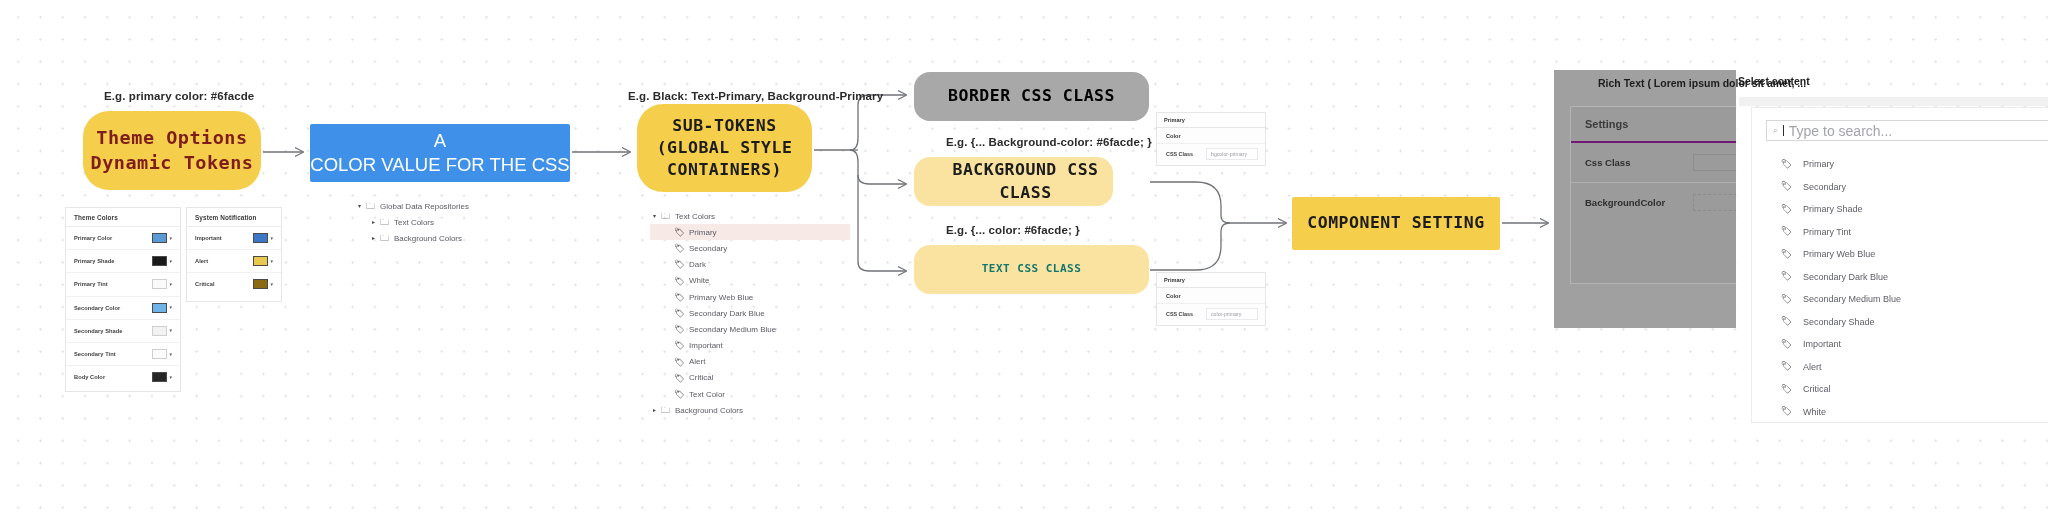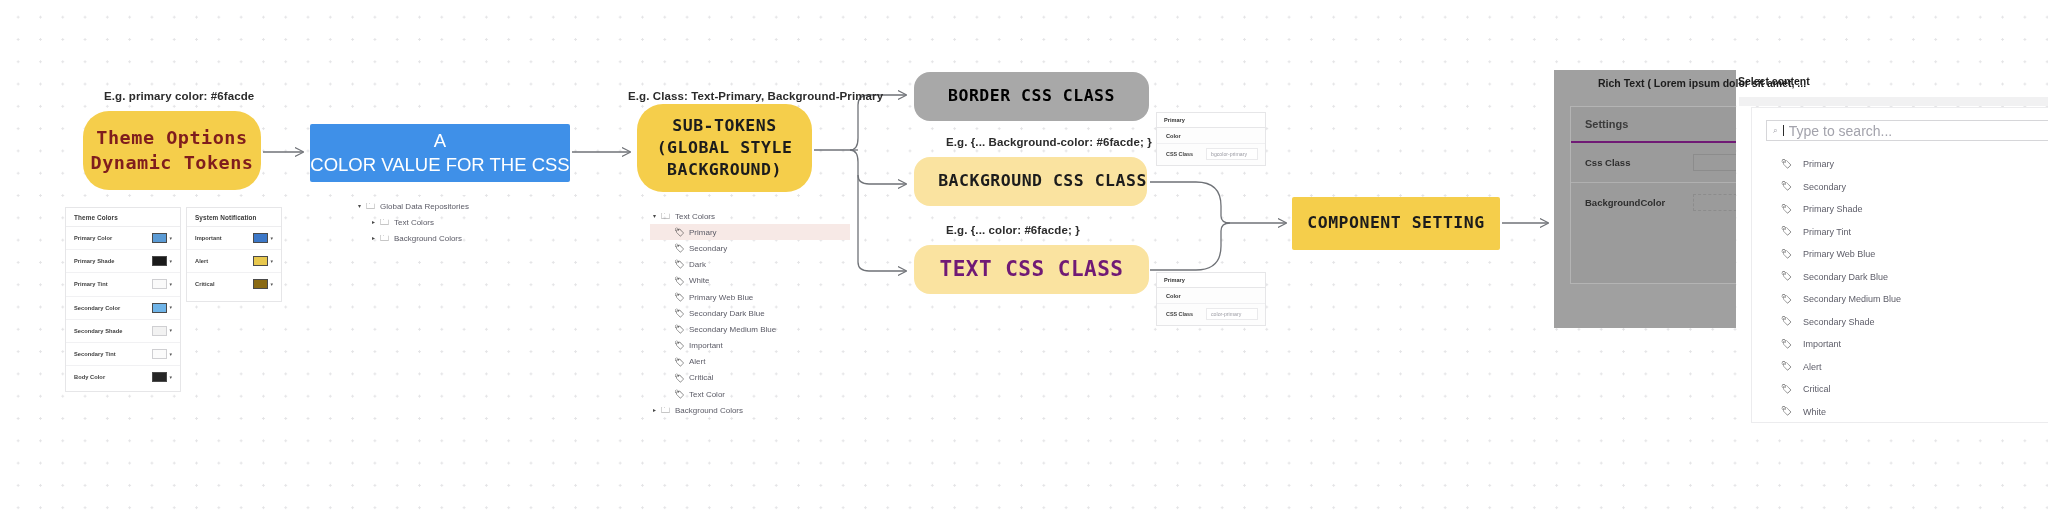--- a/index.html
+++ b/index.html
@@ -68,33 +68,33 @@
   #node-sub-tokens .node-text { font-size: 16.5px; color: #1c1c1c; }
 
   #node-border-class {
     left: 914px; top: 72px; width: 235px; height: 49px;
     background: #a8a8a8;
     border-radius: 16px;
   }
   #node-border-class .node-text { font-size: 16.5px; color: #000000; }
 
   #node-background-class {
-    left: 914px; top: 157px; width: 233px; height: 49px;
+    left: 914px; top: 157px; width: 199px; height: 49px;
     background: #fae3a0;
     border-radius: 16px;
     padding-left: 24px;
   }
   #node-background-class .node-text { font-size: 16.5px; color: #1c1c1c; }
 
   #node-text-class {
     left: 914px; top: 245px; width: 235px; height: 49px;
     background: #fae3a0;
     border-radius: 16px;
   }
-  #node-text-class .node-text { font-size: 21px; color: #701a75; }
+  #node-text-class .node-text { font-size: 11px; color: #0f766e; }
 
   #node-component-setting {
     left: 1292px; top: 197px; width: 208px; height: 53px;
     background: #f5ce4b;
     border-radius: 2px;
   }
   #node-component-setting .node-text { font-size: 16.5px; color: #1c1c1c; }
 
   
   .caption {
@@ -301,38 +301,38 @@
     <path d="M 1150 182 L 1196 182 C 1213 182 1221 190 1221 206 L 1221 216 C 1221 221 1224 223 1230 223"></path>
 
     <path d="M 1150 270 L 1196 270 C 1213 270 1221 262 1221 246 L 1221 231 C 1221 226 1224 223 1230 223"></path>
 
     <path d="M 1230 223 L 1286 223" marker-end="url(#arrow)"></path>
 
     <path d="M 1502 223 L 1548 223" marker-end="url(#arrow)"></path>
   </svg>
 
   <div class="caption" id="caption-theme">E.g.  primary color: #6facde</div>
-  <div class="caption" id="caption-subtokens">E.g.  Class: Text-Primary, Background-Primary</div>
+  <div class="caption" id="caption-subtokens">E.g.  Black: Text-Primary, Background-Primary</div>
   <div class="caption" id="caption-background">E.g.  {... Background-color: #6facde; }</div>
   <div class="caption" id="caption-text">E.g.  {... color: #6facde; }</div>
 
   <div class="node" id="node-theme-options">
     <div class="node-text">Theme Options
 Dynamic Tokens</div>
   </div>
 
   <div class="node" id="node-dynamic-generates">
     <div class="node-text">DYNAMICALLY GENERATES A
 COLOR VALUE FOR THE CSS CLASS</div>
   </div>
 
   <div class="node" id="node-sub-tokens">
     <div class="node-text">SUB-TOKENS
 (GLOBAL STYLE
-BACKGROUND)</div>
+CONTAINERS)</div>
   </div>
 
   <div class="node" id="node-border-class">
     <div class="node-text">BORDER CSS CLASS</div>
   </div>
 
   <div class="node" id="node-background-class">
     <div class="node-text">BACKGROUND CSS CLASS</div>
   </div>
 

